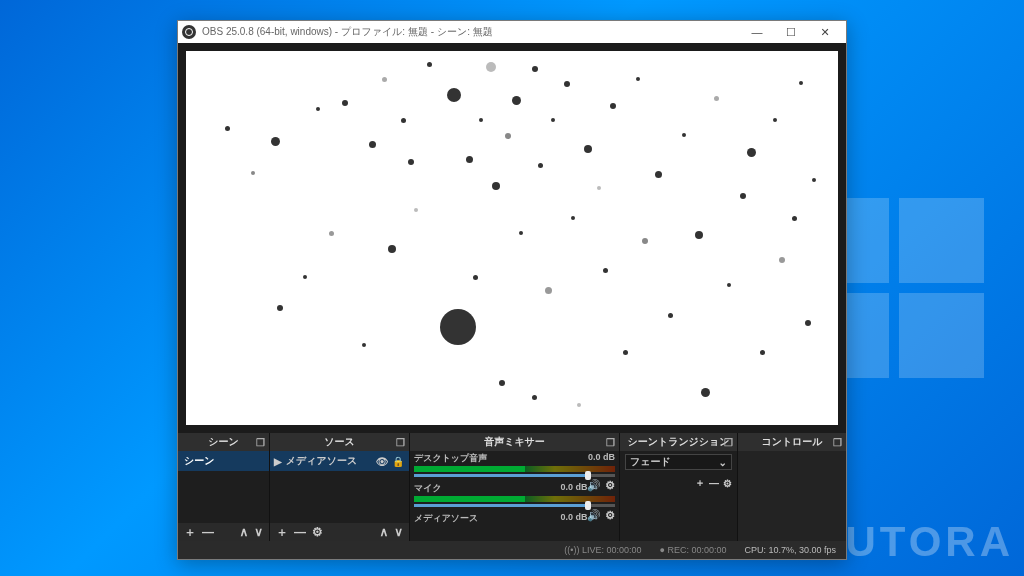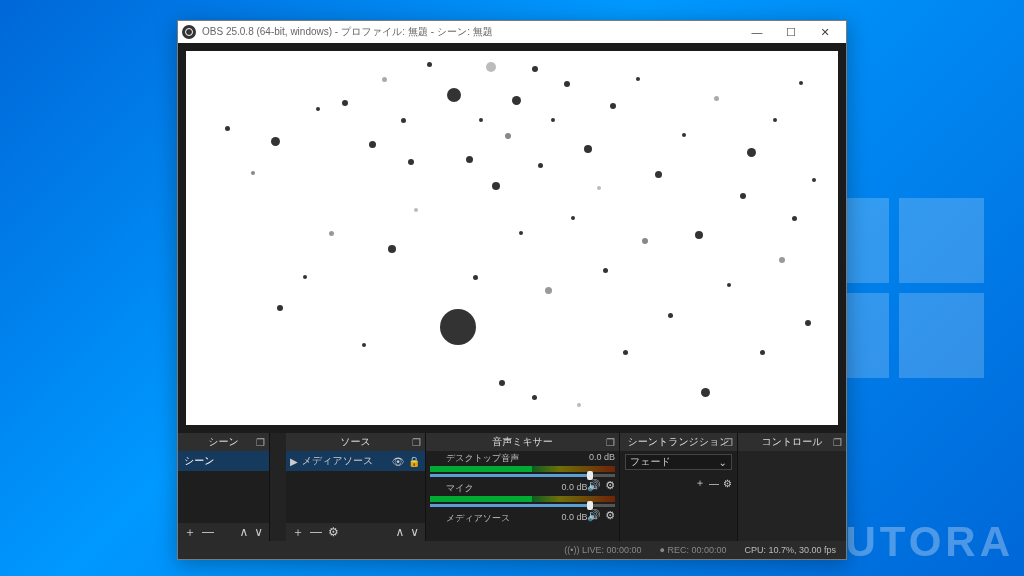--- a/index.html
+++ b/index.html
@@ -45,43 +45,43 @@
 
   
   .preview-wrap { flex:1; background: #1b1b1b; padding: 8px; display:flex; }
   .preview {
     flex:1; background:#fff; position:relative; overflow:hidden;
   }
   .dot { position:absolute; border-radius:50%; background:#333; }
 
   
   .docks { display:flex; background:#232323; height:108px; }
-  .dock { display:flex; flex-direction:column; border-right:1px solid #111; }
+  .dock { display:flex; flex-direction:column; border-right:1px solid #111;font-weight:bold; }
   .dock-head {
     height:18px; background:#2f2f2f; color:#ddd; font-size:10px;
     display:flex; align-items:center; justify-content:center; position:relative;
   }
   .dock-head .pop { position:absolute; right:4px; color:#aaa; font-size:10px; }
   .dock-body { flex:1; background:#1e1e1e; color:#ccc; font-size:10px; position:relative; overflow:hidden; }
   .dock-foot { height:18px; background:#2a2a2a; display:flex; align-items:center; gap:6px; padding:0 6px; color:#ccc; font-size:12px; }
   .dock-foot span { cursor:pointer; }
 
   
   .d-scenes { width:92px; }
   .scene-item { padding:3px 6px; background:#153a5e; color:#fff; }
 
   
-  .d-sources { width:140px;margin-left:16px; }
+  .d-sources { width:140px; }
   .source-item { padding:3px 4px; display:flex; align-items:center; gap:4px; background:#153a5e; }
   .source-item .eye { margin-left:auto; }
 
   
   .d-mixer { flex:1; }
   .mix-row { padding:1px 4px 2px; }
-  .mix-label { display:flex; justify-content:space-between; font-size:9px; color:#bbb;margin-left:16px; }
+  .mix-label { display:flex; justify-content:space-between; font-size:9px; color:#bbb; }
   .mix-bar {
     height:6px; background:linear-gradient(to right,#0a3 0%,#0a3 55%,#cc0 70%,#c30 100%);
     position:relative; margin:1px 0;
   }
   .mix-bar::after { content:''; position:absolute; inset:0; background:#111; opacity:0.5; left:55%; }
   .mix-slider { height:3px; background:#555; position:relative; margin:2px 0; }
   .mix-slider::before { content:''; position:absolute; left:0; top:0; bottom:0; width:88%; background:#5a9fd4; }
   .mix-slider::after { content:''; position:absolute; right:12%; top:-3px; width:6px; height:9px; background:#eee; border-radius:2px; }
   .mix-ctrl { display:inline-flex; gap:4px; float:right; color:#ccc; font-size:11px; }
 

